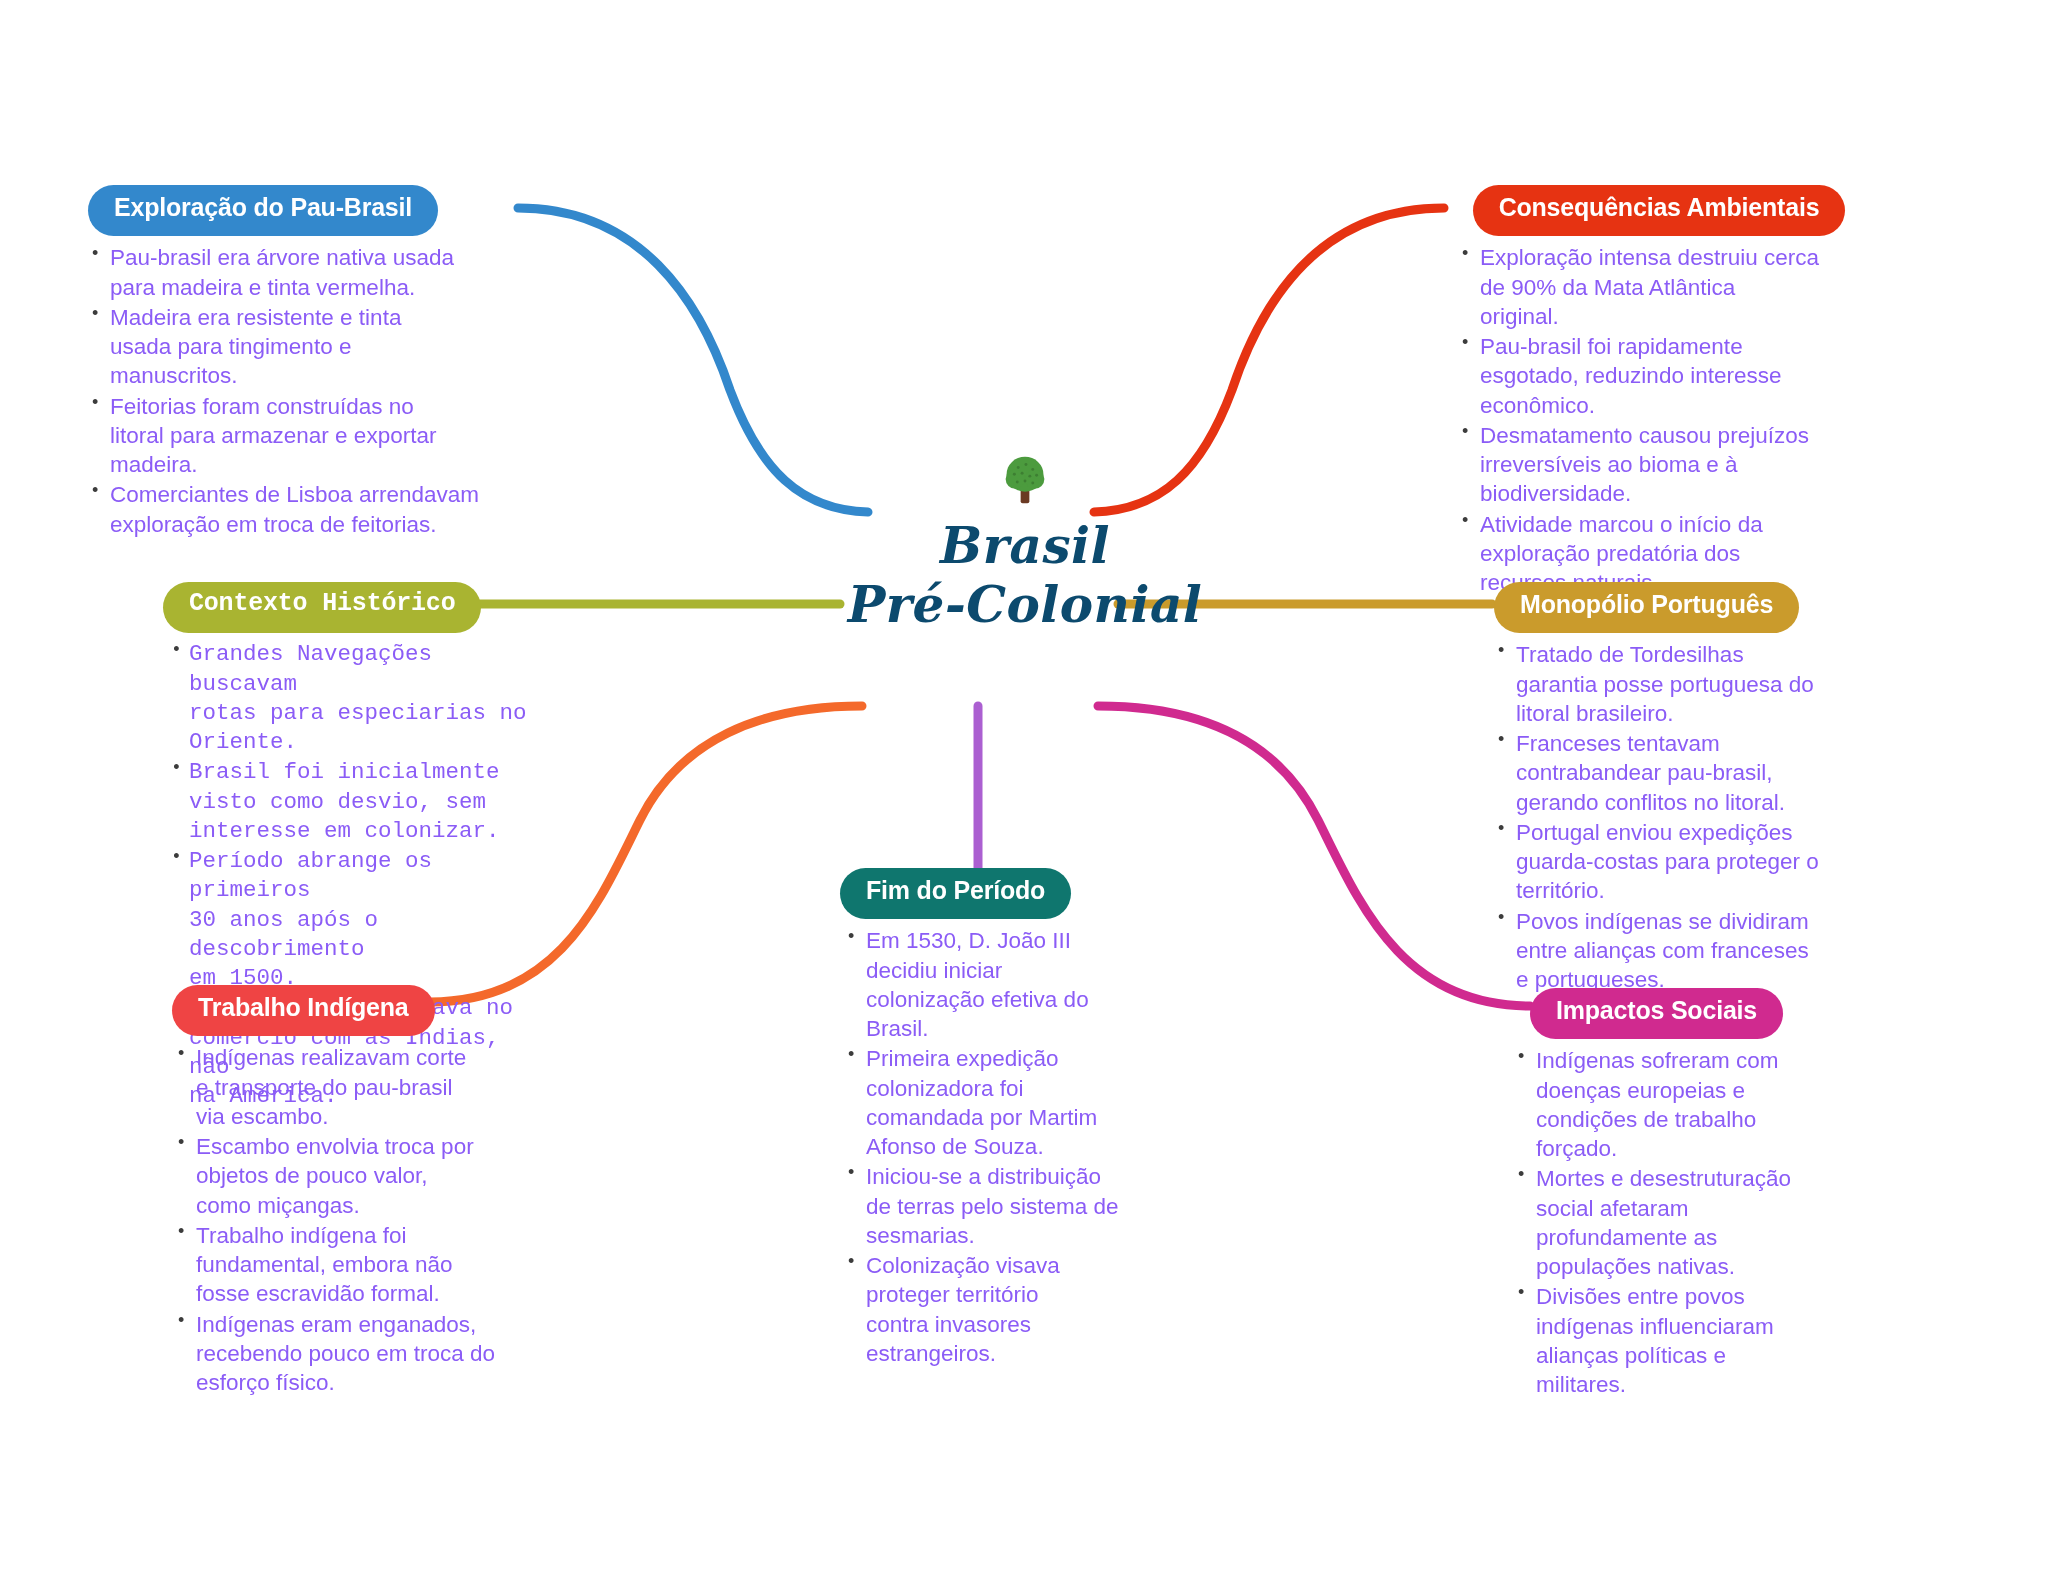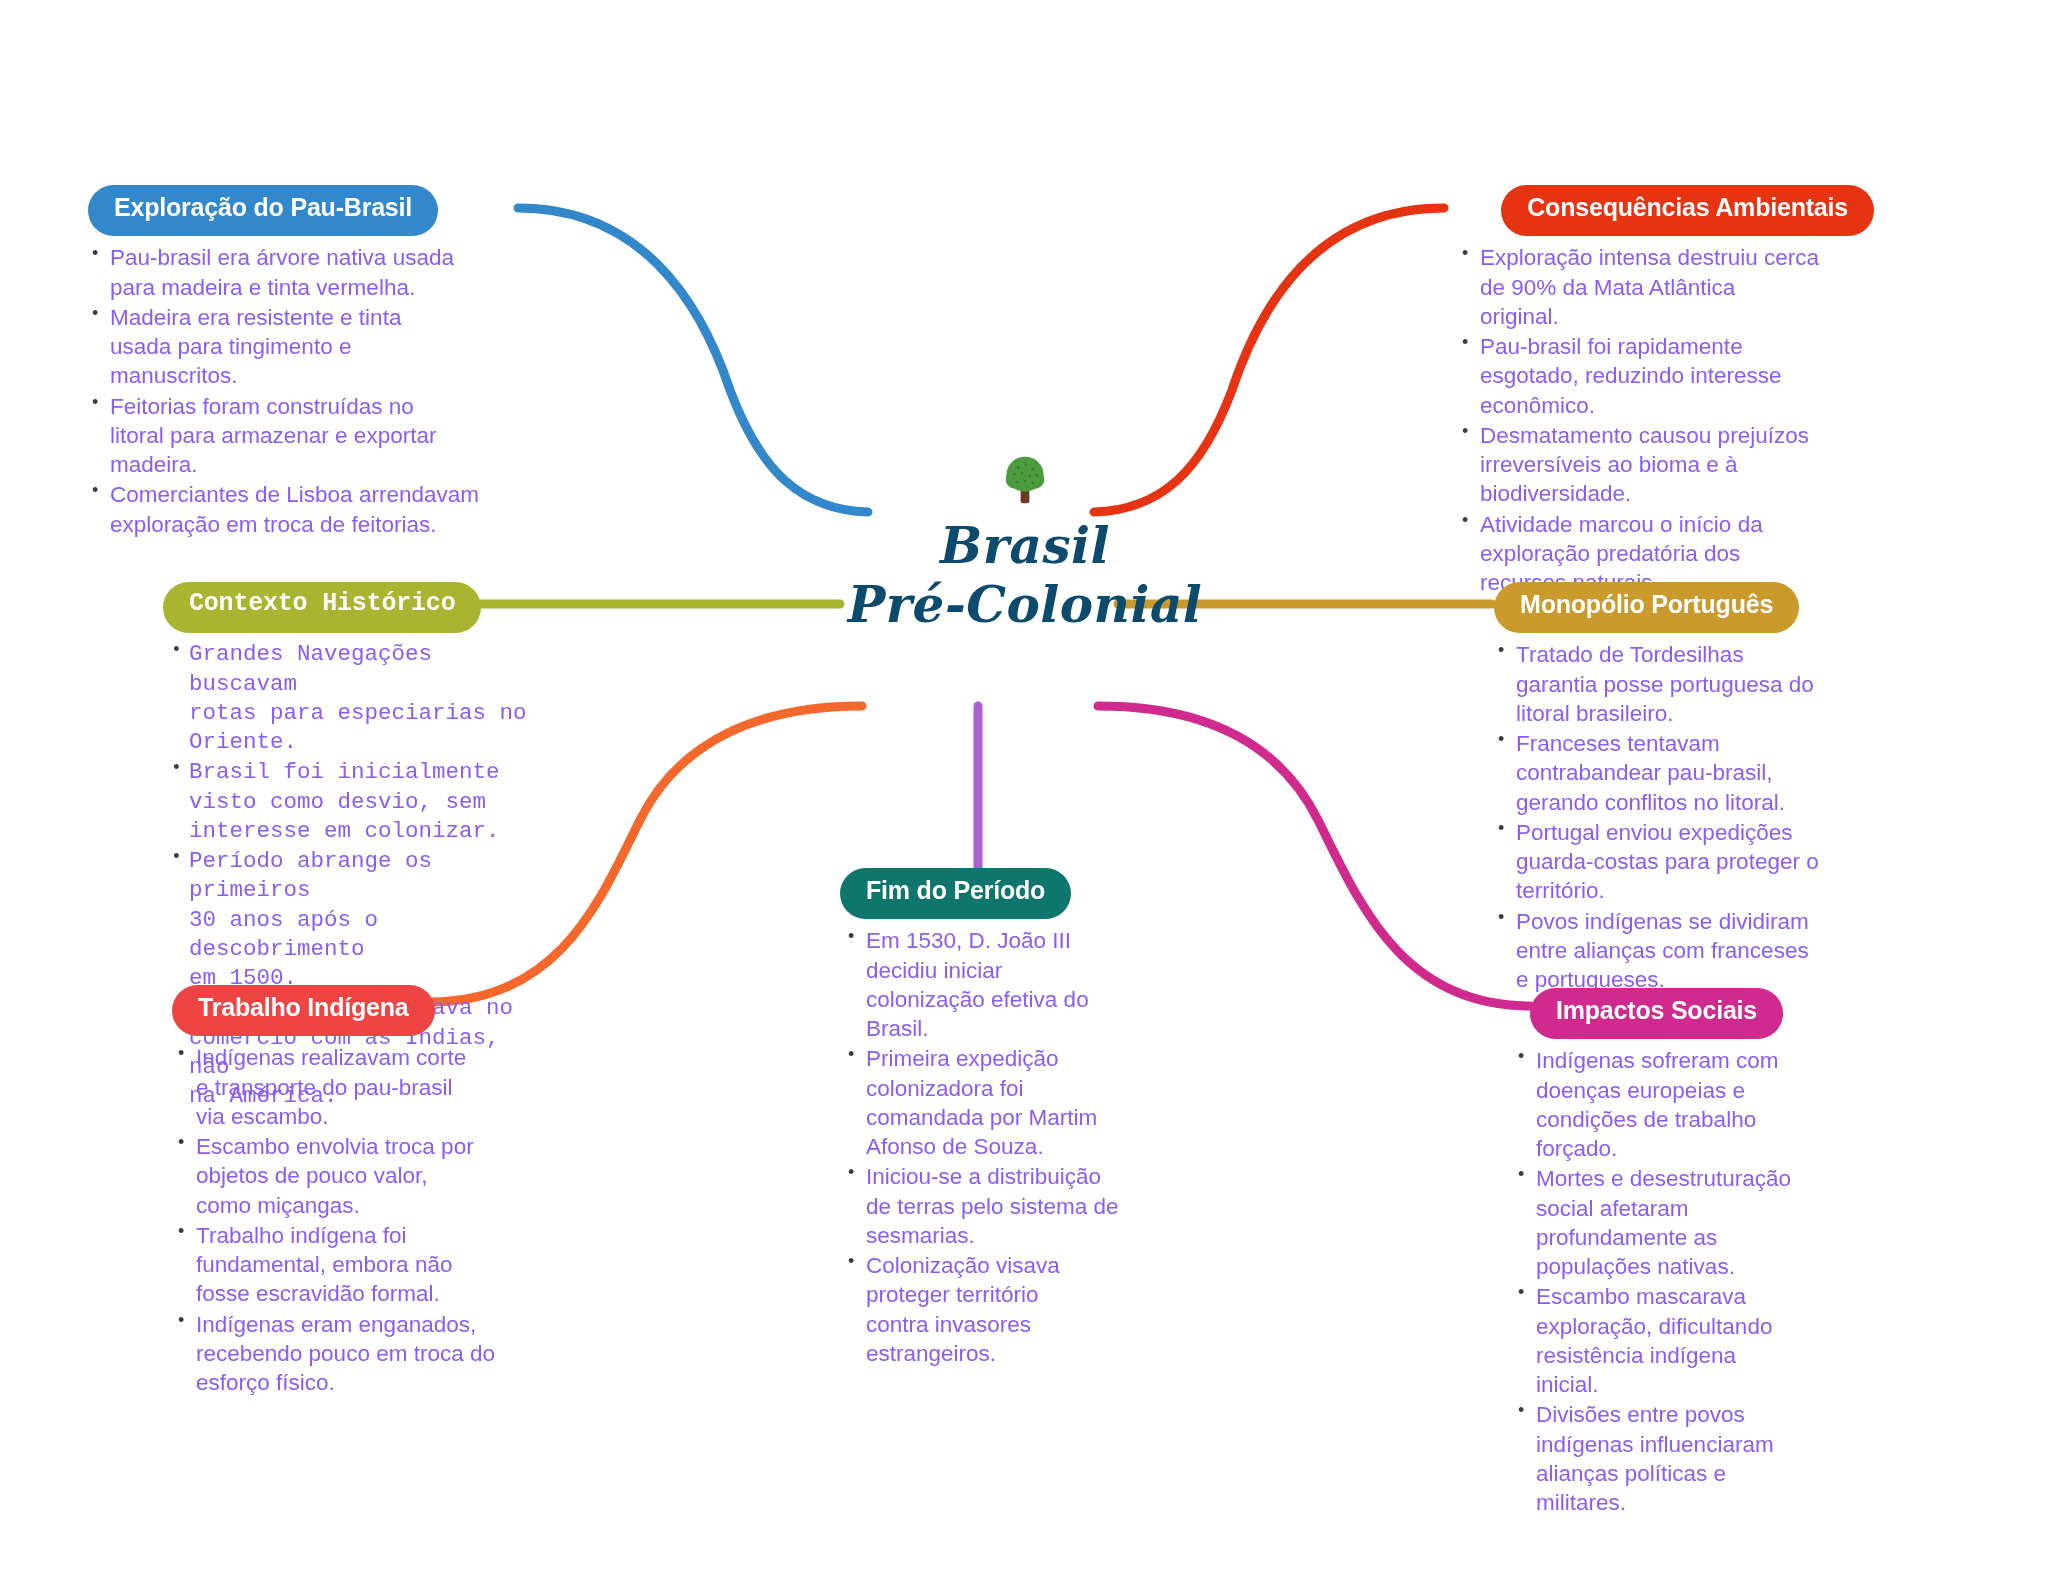--- a/index.html
+++ b/index.html
@@ -100,21 +100,21 @@
   #branch-trabalho   { left: 160px; top: 985px;  width: 380px; }
 
   #branch-consequencias { left: 1444px; top: 185px; width: 430px; }
   #branch-monopolio     { left: 1480px; top: 582px; width: 400px; }
   #branch-impactos      { left: 1500px; top: 988px; width: 400px; }
 
   #branch-fim { left: 832px; top: 868px; width: 300px; }
 
   
   #branch-exploracao .branch-head { margin-left: 0; }
-  #branch-consequencias .head-row { text-align: right; }
+  #branch-consequencias .head-row { text-align: center; }
   #branch-monopolio .head-row { text-align: left; }
   #branch-impactos .head-row { text-align: left; }
   #branch-fim .head-row { text-align: left; }
   #branch-fim .branch-head { margin-left: 8px; }
   #branch-monopolio .branch-head { margin-left: 14px; }
   #branch-impactos .branch-head { margin-left: 30px; }
   #branch-contexto .branch-head { margin-left: 8px; }
   #branch-trabalho .branch-head { margin-left: 12px; }
 
   #branch-consequencias .branch-list,
@@ -273,24 +273,20 @@
     </div>
     <ul class="branch-list">
       <li>Indígenas sofreram com
 doenças europeias e
 condições de trabalho
 forçado.</li>
       <li>Mortes e desestruturação
 social afetaram
 profundamente as
 populações nativas.</li>
-      <li>Escambo mascarava
-exploração, dificultando
-resistência indígena
-inicial.</li>
       <li>Divisões entre povos
 indígenas influenciaram
 alianças políticas e
 militares.</li>
     </ul>
   </div>
 
   <div class="branch" id="branch-fim">
     <div class="head-row">
       <span class="branch-head" style="background:#0f766e">Fim do Período</span>

